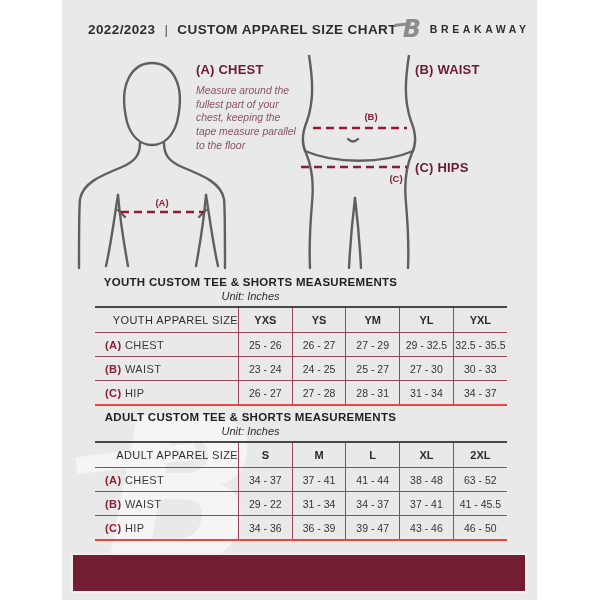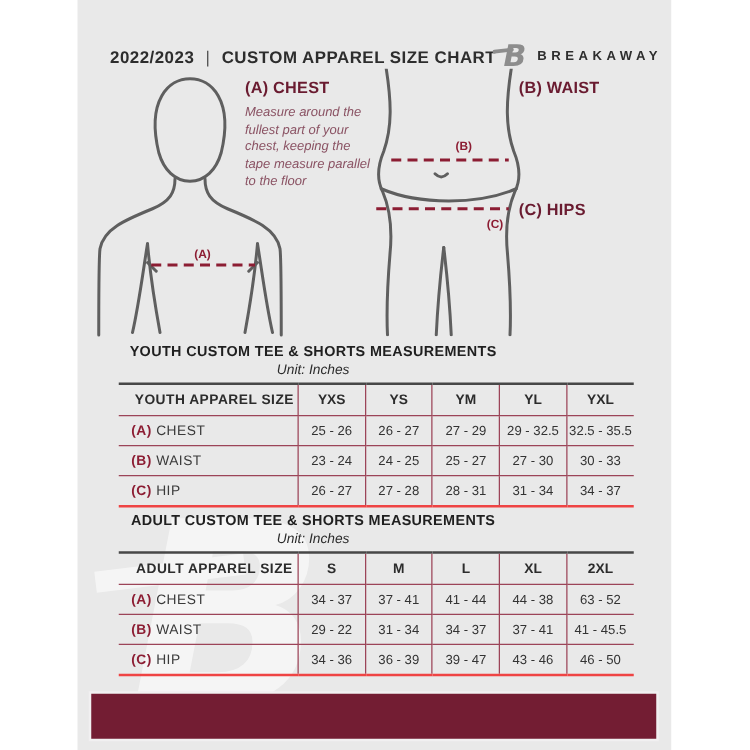--- a/index.html
+++ b/index.html
@@ -1,20 +1,20 @@
 <!DOCTYPE html>
 <html><head>
 <meta charset="utf-8">
 <style>
   html,body{margin:0;padding:0;background:#ffffff;width:600px;height:600px;overflow:hidden;
     font-family:"Liberation Sans",sans-serif;-webkit-font-smoothing:antialiased;}
   .page{position:absolute;left:62px;top:0;width:475px;height:600px;background:#e9e9e9;overflow:hidden;}
 
   
-  .header{position:absolute;left:26px;right:28px;top:32px;height:26px;
+  .header{position:absolute;left:26px;right:28px;top:16px;height:26px;
     display:flex;justify-content:space-between;align-items:center;}
   .header-title{display:flex;align-items:center;gap:9px;
     font-weight:bold;font-size:13.5px;letter-spacing:.4px;color:#2d2d2d;white-space:nowrap;}
   .header-title .pipe{font-weight:400;color:#555;}
   .brand{display:flex;align-items:center;gap:7px;}
   .brand-name{font-weight:bold;font-size:10.5px;letter-spacing:3.6px;color:#2e2e2e;}
   .logo-mark{position:relative;width:26px;height:26px;}
   .logo-b{position:absolute;left:6px;top:0;font-family:"DejaVu Sans",sans-serif;
     font-style:italic;font-weight:bold;font-size:24px;line-height:26px;color:#8d8d8d;}
   .logo-bar{position:absolute;left:-3px;top:7px;width:17px;height:2.5px;background:#8d8d8d;
@@ -51,21 +51,21 @@
   .section-unit{margin-top:2px;font-style:italic;font-size:11px;color:#2b2b2b;}
 
   
   table.sizes{position:absolute;left:33px;width:412px;border-collapse:collapse;
     table-layout:fixed;font-size:10.5px;color:#333;}
   .tbl-youth{top:306px;}
   .tbl-adult{top:441px;}
   table.sizes th,table.sizes td{padding:0;text-align:center;vertical-align:middle;}
   table.sizes th{height:24px;font-weight:bold;font-size:11px;color:#2c2c2c;}
   table.sizes td{height:23px;}
-  table.sizes th:first-child{width:133px;font-weight:700;text-align:center;padding-left:10px;
+  table.sizes th:first-child{width:133px;font-weight:400;text-align:right;padding-left:10px;
     letter-spacing:.4px;font-size:11px;}
   table.sizes td.rowlabel{text-align:left;padding-left:10px;font-size:11px;color:#3a3a3a;
     letter-spacing:.4px;}
   table.sizes .key{font-weight:bold;color:#8c1d33;}
   table.sizes thead th{border-top:2.5px solid #474747;border-bottom:1.6px solid #9c4458;}
   table.sizes td{border-bottom:1.6px solid #9c4458;}
   table.sizes th:not(:last-child),table.sizes td:not(:last-child){border-right:1.6px solid #9c4458;}
   table.sizes tbody tr:last-child td{border-bottom:2px solid #ef4444;}
 
   
@@ -199,21 +199,21 @@
           <th>XL</th>
           <th>2XL</th>
         </tr>
       </thead>
     <tbody>
         <tr>
           <td class="rowlabel"><span class="key">(A)</span> CHEST</td>
           <td>34 - 37</td>
           <td>37 - 41</td>
           <td>41 - 44</td>
-          <td>44 - 38</td>
+          <td>38 - 48</td>
           <td>63 - 52</td>
         </tr>
         <tr>
           <td class="rowlabel"><span class="key">(B)</span> WAIST</td>
           <td>29 - 22</td>
           <td>31 - 34</td>
           <td>34 - 37</td>
           <td>37 - 41</td>
           <td>41 - 45.5</td>
         </tr>

